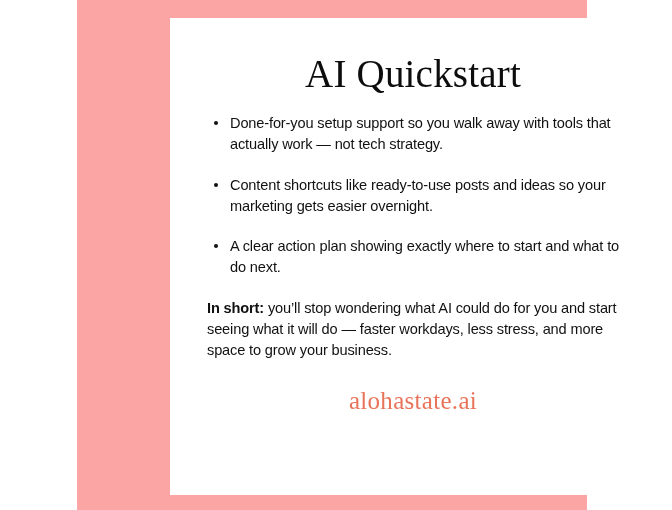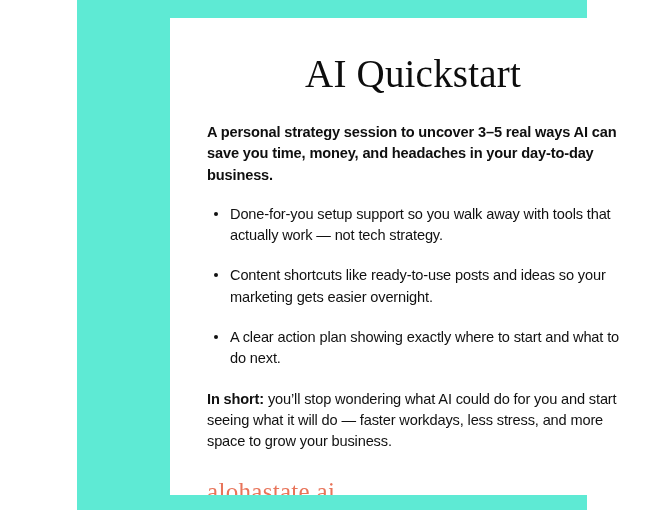--- a/index.html
+++ b/index.html
@@ -22,21 +22,21 @@
     background: #ffffff;
   }
 
   
   #card-frame {
     position: absolute;
     left: 77px;
     top: 0px;
     width: 510px;
     height: 510px;
-    background: #5eead4;
+    background: #fca5a5;
     box-sizing: border-box;
     padding-left: 39px;
   }
 
   
   #card-inner {
     position: absolute;
     left: 93px;
     top: 18px;
     width: 486px;
@@ -117,21 +117,21 @@
     letter-spacing: -0.15px;
   }
   #summary-lead {
     font-weight: 700;
     margin-top: 39px;
   }
 
   #brand-footer {
     margin: 0;
     padding-top: 26px;
-    text-align: left;
+    text-align: center;
     font-family: "Liberation Serif", "DejaVu Serif", serif;
     font-weight: 400;
     font-size: 25px;
     line-height: 1;
     color: #e8745a;
     letter-spacing: 0.3px;
   }
 </style>
 </head>
 <body>
@@ -139,21 +139,20 @@
 <div id="page">
 
   <div id="card-frame">
 
     <div id="card-inner">
 
       <h1 id="card-title">AI Quickstart</h1>
 
       <div class="content-col">
 
-        <p id="intro-paragraph" class="content-col" style="width:100%;">A personal strategy session to uncover 3–5 real ways AI can save you time, money, and headaches in your day-to-day business.</p>
 
         <ul id="benefits-list">
           <li class="benefit-item">
             <span class="bullet-dot"></span>
             <span>Done-for-you setup support so you walk away with tools that actually work — not tech strategy.</span>
           </li>
           <li class="benefit-item">
             <span class="bullet-dot"></span>
             <span>Content shortcuts like ready-to-use posts and ideas so your marketing gets easier overnight.</span>
           </li>

